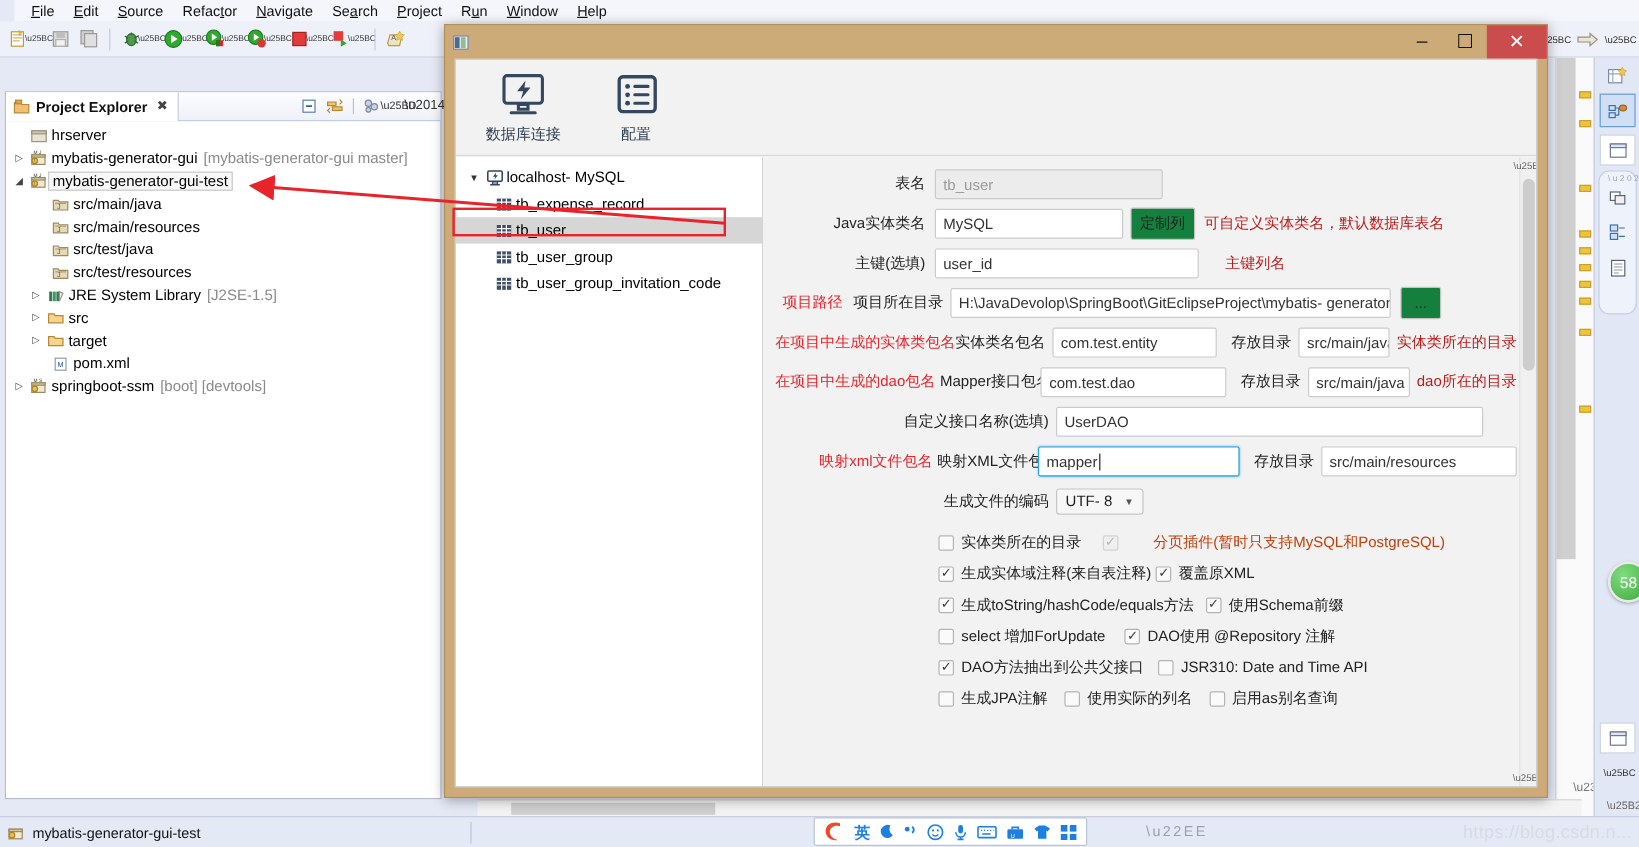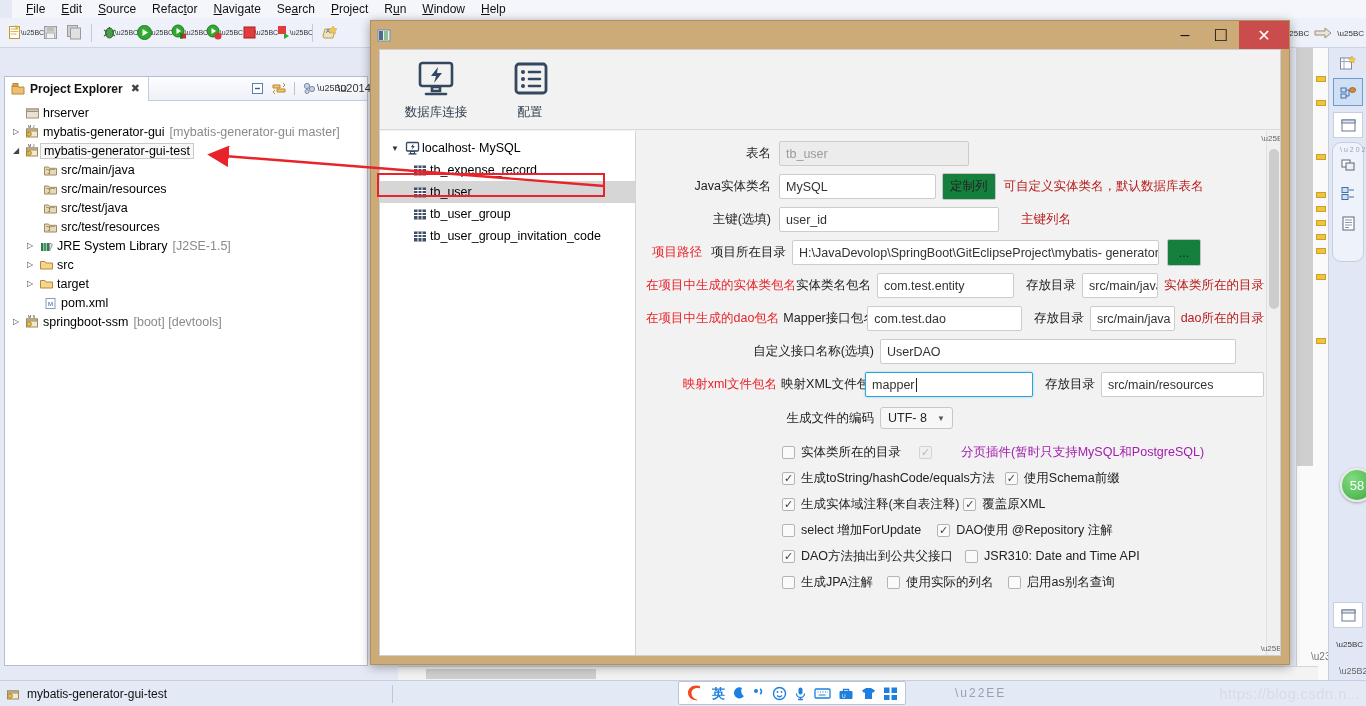--- a/index.html
+++ b/index.html
@@ -140,21 +140,21 @@
   .cbrow { display:flex; align-items:center; height:26px; }
   .cb {
     width:13px; height:13px; border:1px solid #b4b4b4; background:#fafafa;
     border-radius:2px; display:flex; align-items:center; justify-content:center;
     font-size:11px; color:#444; line-height:1; flex:0 0 13px;
   }
   .cb.on::after { content:"\2713"; font-size:11px; color:#3c3c3c; }
   .cb.dis { background:#efefef; border-color:#d2d2d2; }
   .cb.dis.on::after { color:#b6b6b6; }
   .cblabel { font-size:12.5px; color:#222; margin-left:6px; white-space:nowrap; }
-  .cblabel.dis { color:#a21caf;margin-left:29px; }
+  .cblabel.dis { color:#c2410c;margin-left:29px; }
 
   .sel-enc {
     height:22px; border:1px solid #c6c6c6; background:#f7f7f7; border-radius:3px;
     display:flex; align-items:center; gap:10px; padding:0 7px; font-size:12.5px; color:#222;
   }
 
   .btn-green {
     background:#5cb85c; color:#fff; border:1px solid #4cae4c; border-radius:3px;
     height:30px; padding:0 14px; font-size:13px; display:flex; align-items:center; justify-content:center;
   }
@@ -716,30 +716,30 @@
 
               <div class="cbrow">
                 <span class="cb"></span>
                 <span class="cblabel">实体类所在的目录</span>
                 <span class="cb on dis" style="margin-left:18px"></span>
                 <span class="cblabel dis">分页插件(暂时只支持MySQL和PostgreSQL)</span>
               </div>
 
               <div class="cbrow">
                 <span class="cb on"></span>
+                <span class="cblabel">生成实体域注释(来自表注释)</span>
+                <span class="cb on" style="margin-left:4px"></span>
+                <span class="cblabel">覆盖原XML</span>
+              </div>
+
+              <div class="cbrow">
+                <span class="cb on"></span>
                 <span class="cblabel">生成toString/hashCode/equals方法</span>
                 <span class="cb on" style="margin-left:10px"></span>
                 <span class="cblabel">使用Schema前缀</span>
-              </div>
-
-              <div class="cbrow">
-                <span class="cb on"></span>
-                <span class="cblabel">生成实体域注释(来自表注释)</span>
-                <span class="cb on" style="margin-left:4px"></span>
-                <span class="cblabel">覆盖原XML</span>
               </div>
 
               <div class="cbrow">
                 <span class="cb"></span>
                 <span class="cblabel">select 增加ForUpdate</span>
                 <span class="cb on" style="margin-left:16px"></span>
                 <span class="cblabel">DAO使用 @Repository 注解</span>
               </div>
 
               <div class="cbrow">

